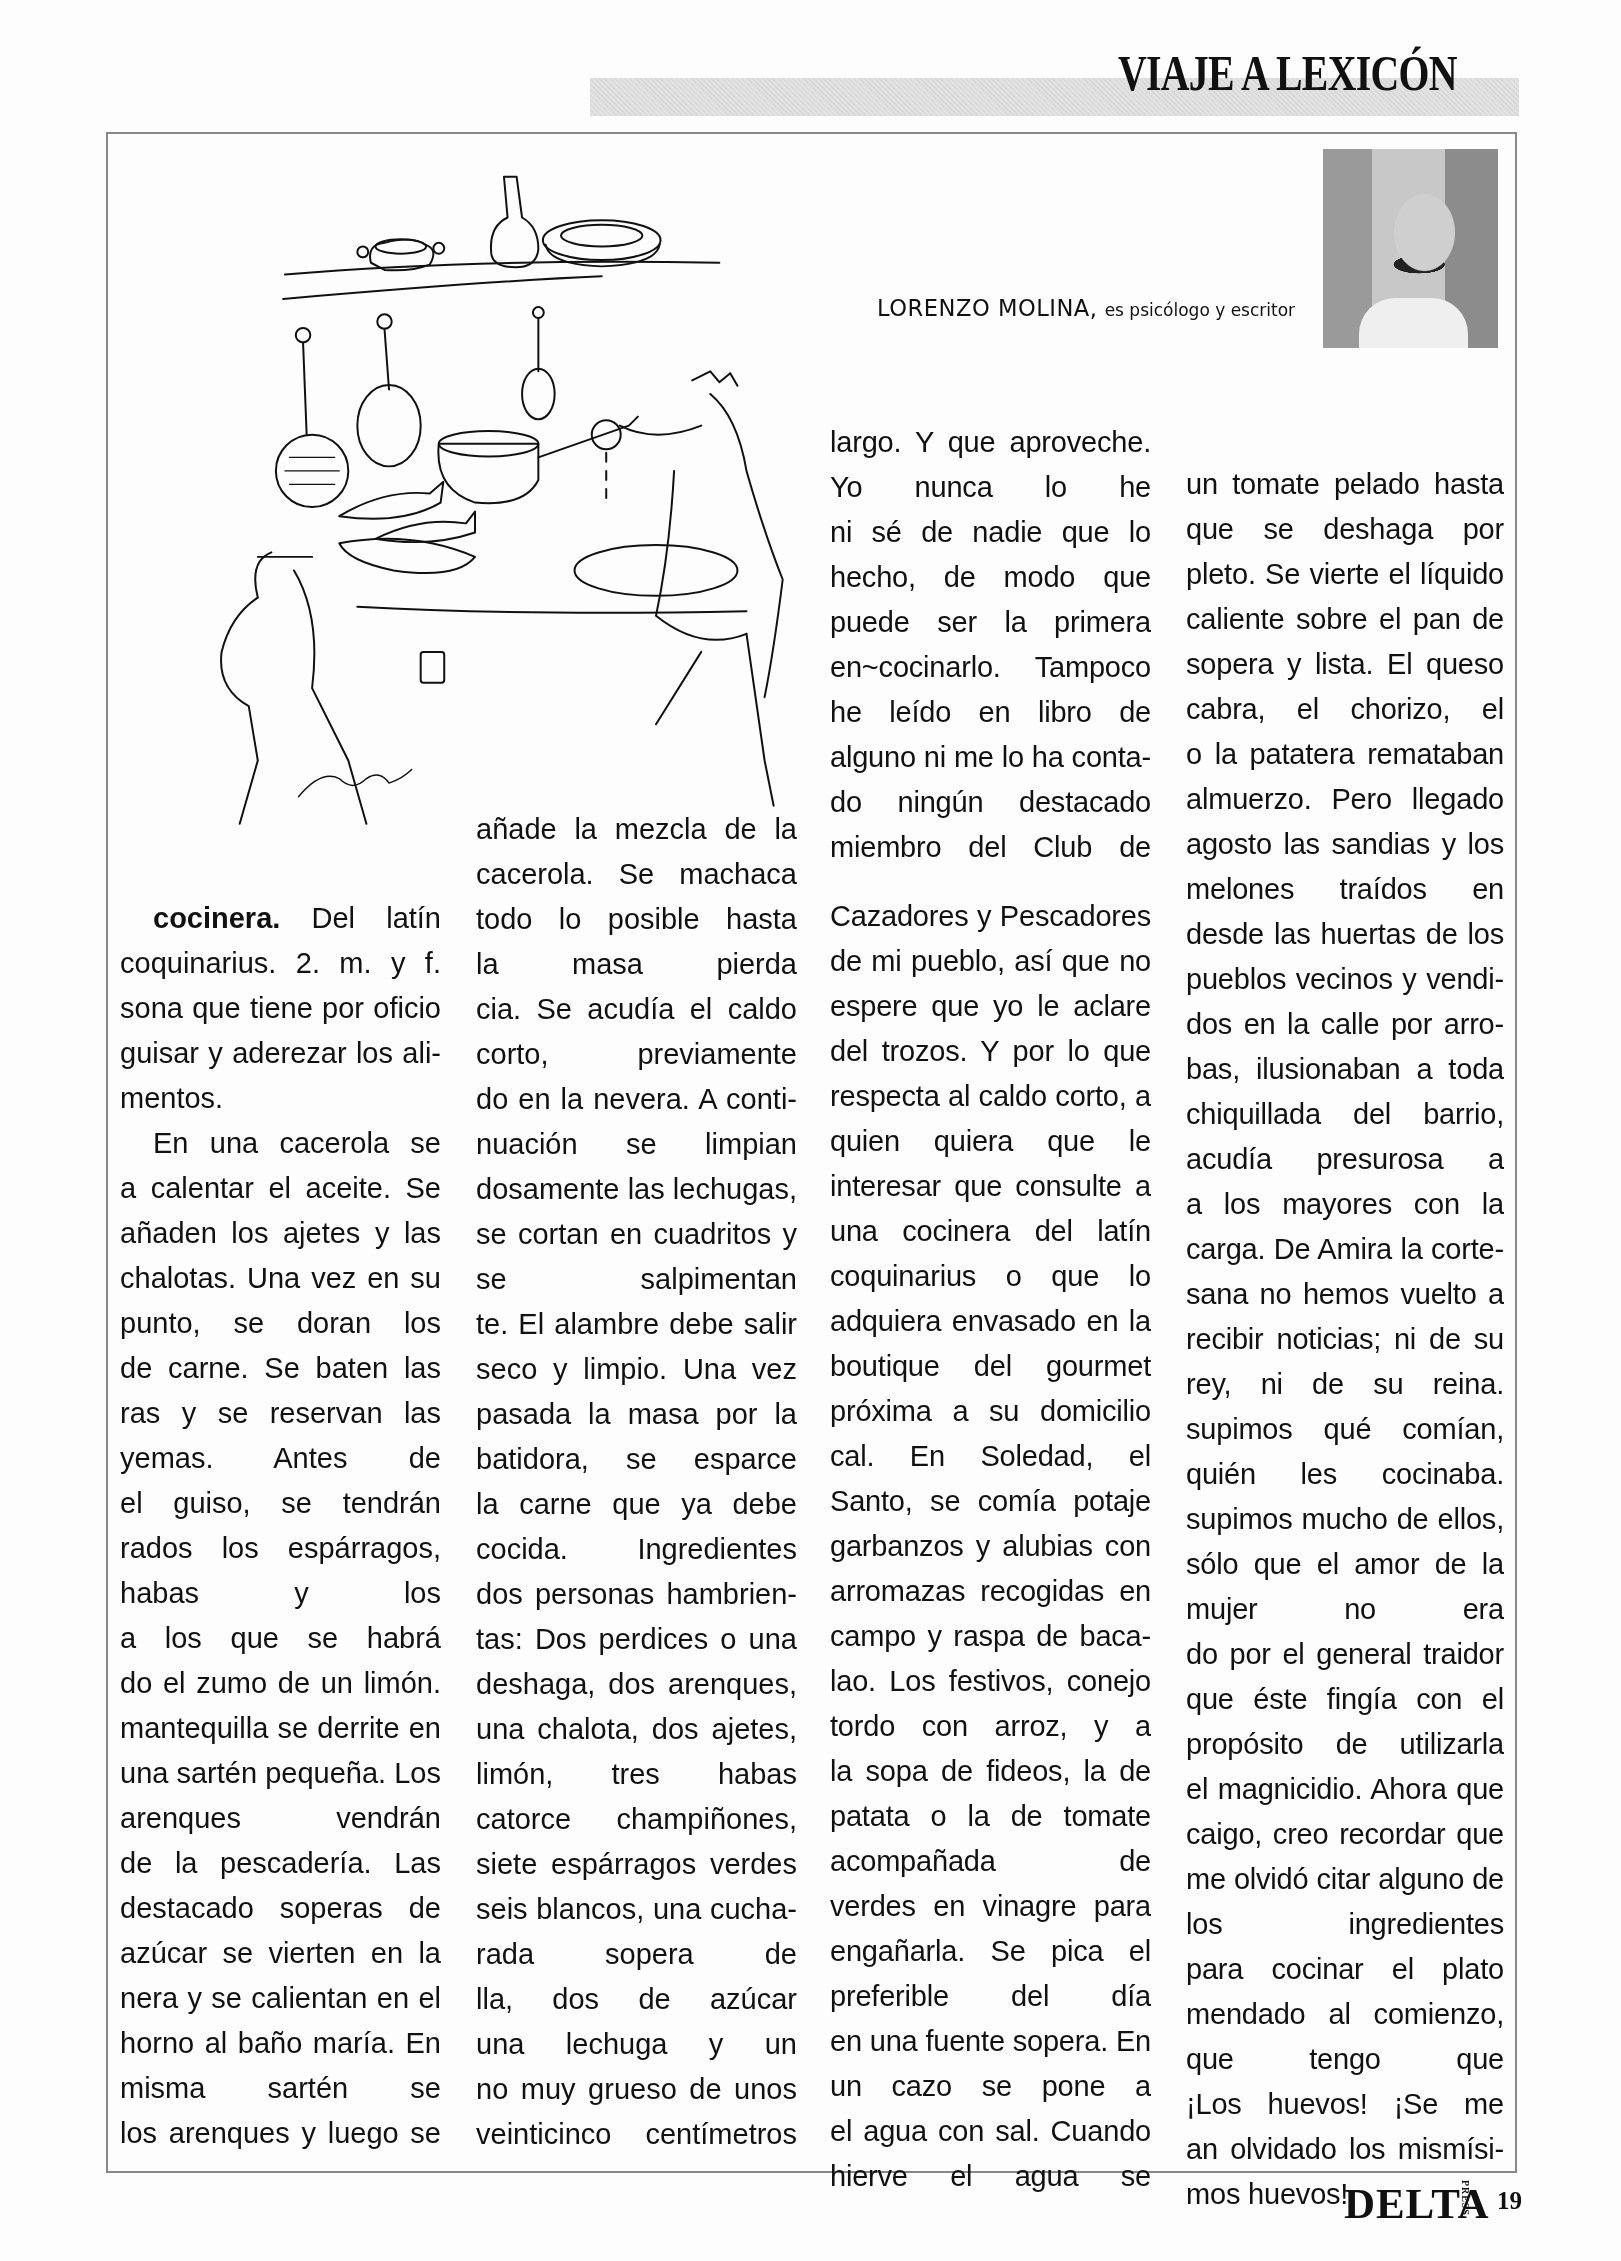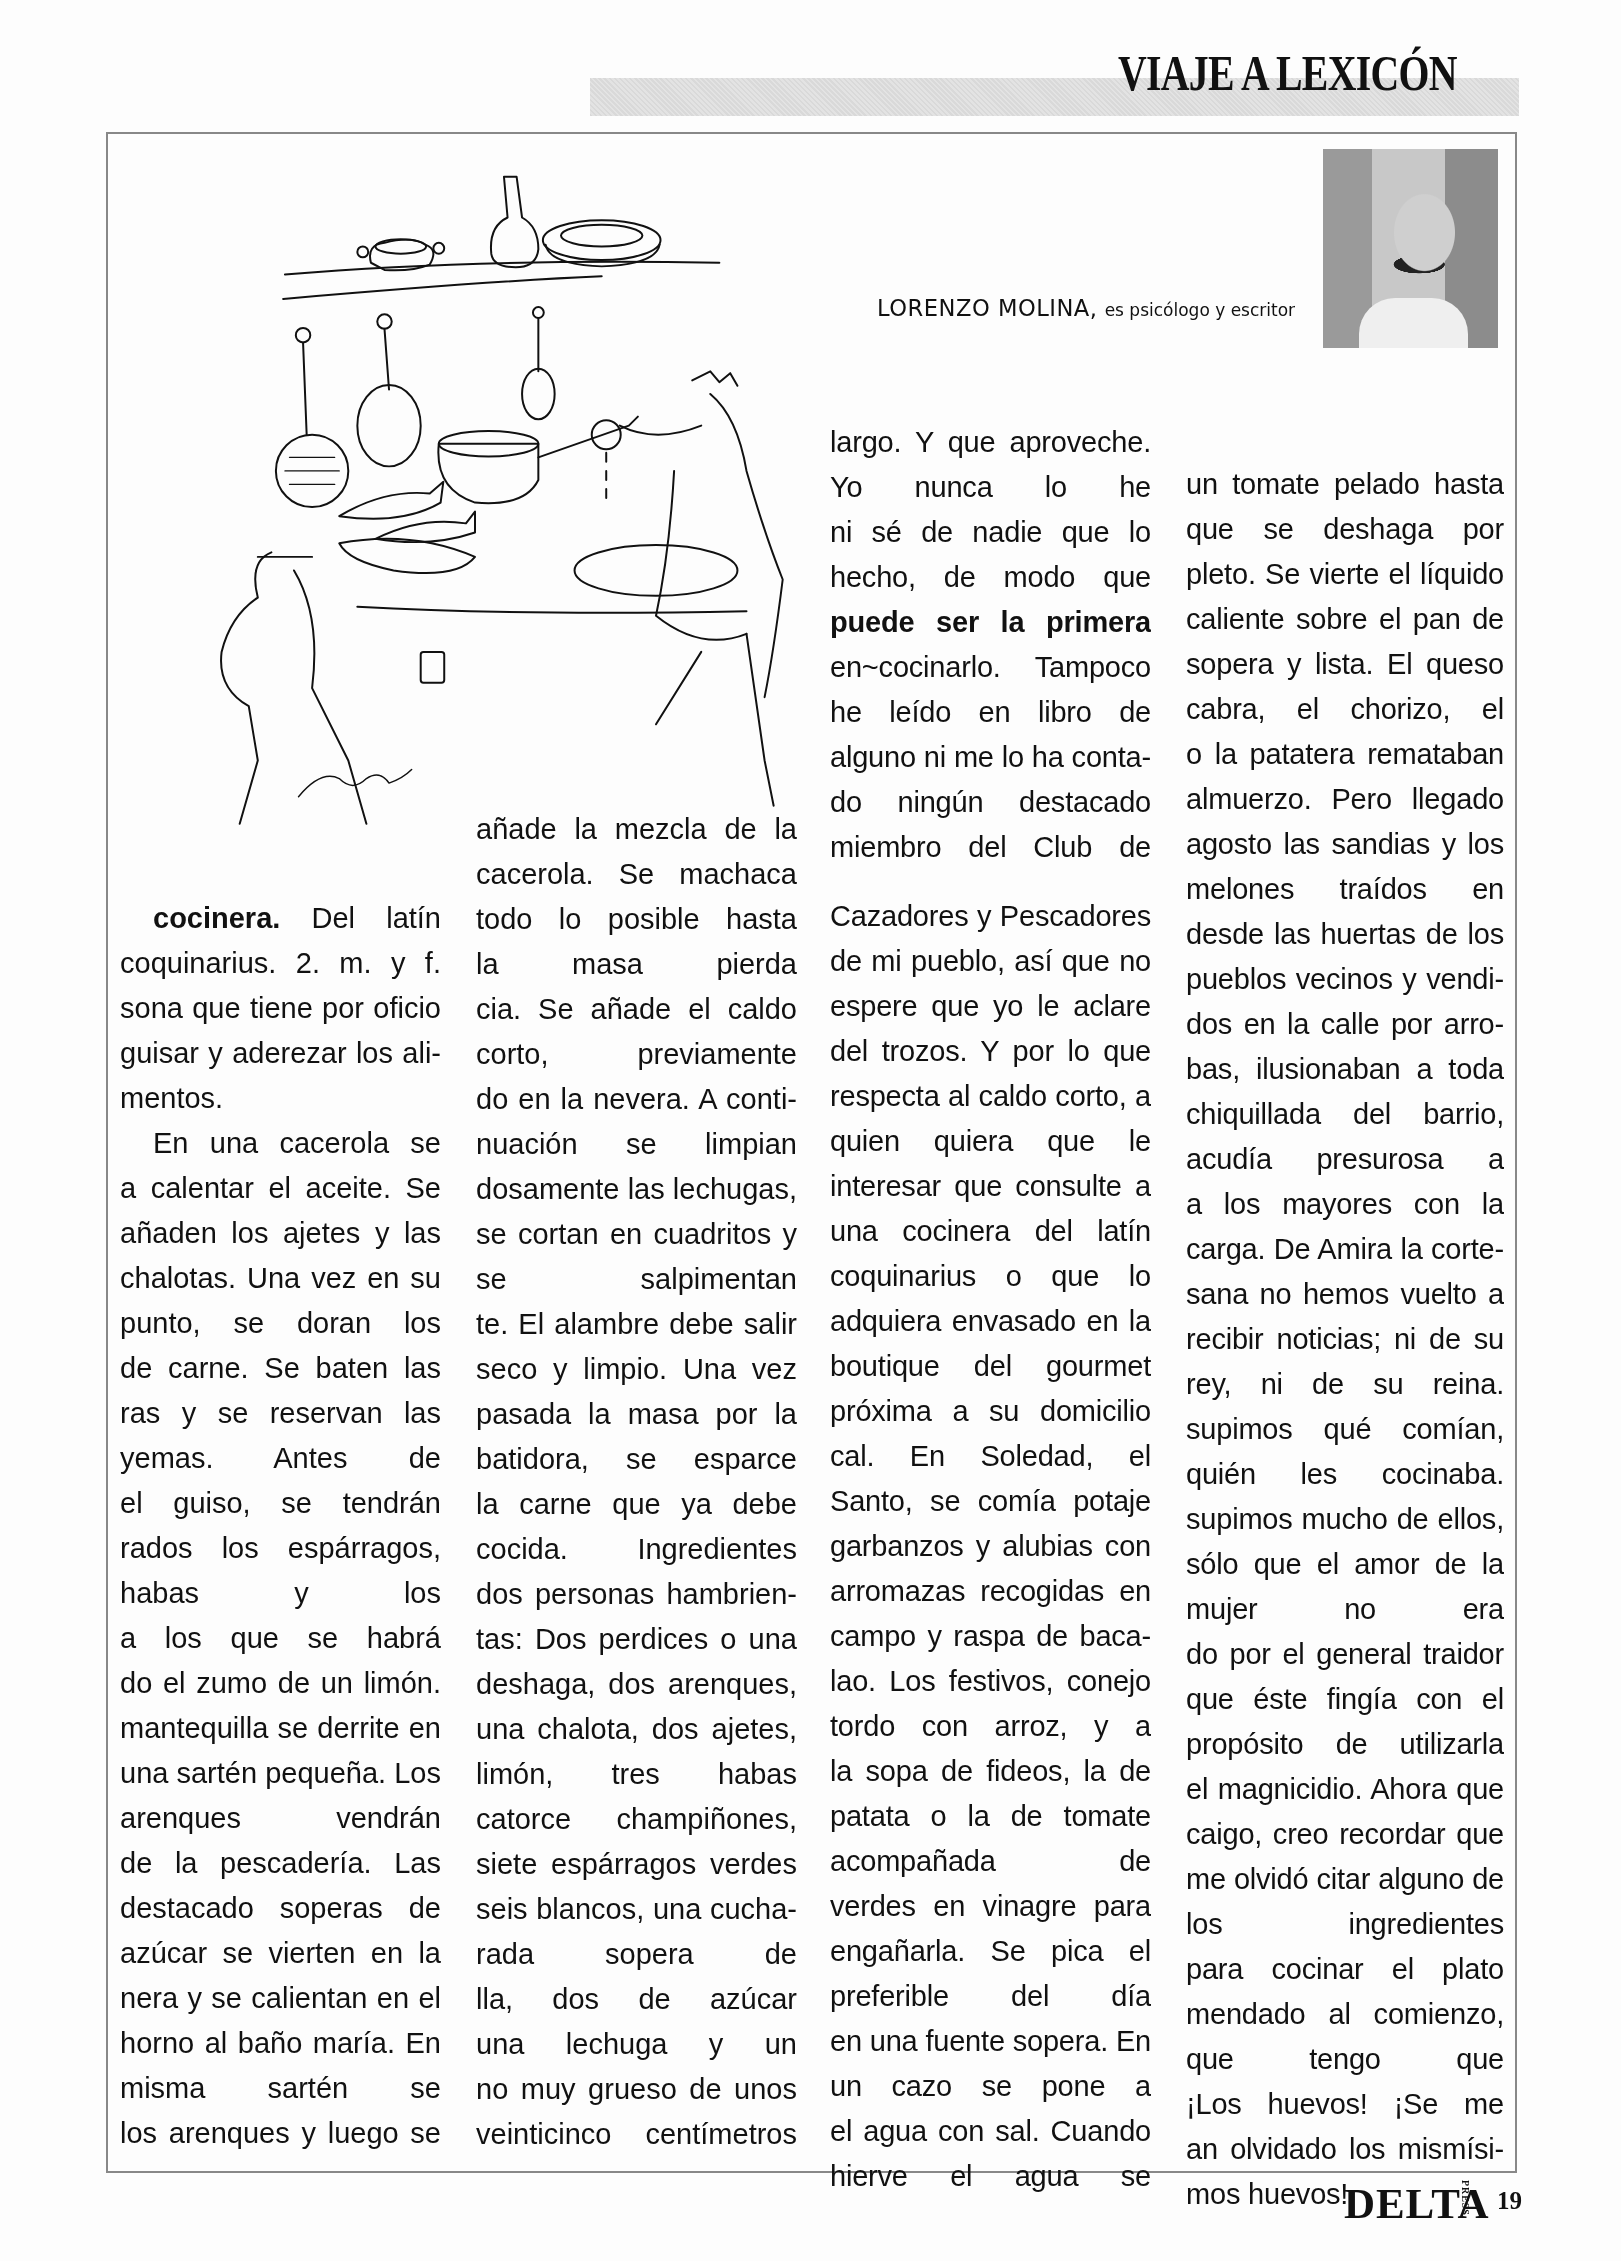--- a/index.html
+++ b/index.html
@@ -191,21 +191,21 @@
     <div class="ln" style="white-space: normal; overflow: hidden;">nera y se calientan en el</div>
     <div class="ln" style="white-space: normal; overflow: hidden;">horno al baño maría. En la</div>
     <div class="ln" style="white-space: normal; overflow: hidden;">misma sartén se revuelven</div>
     <div class="ln" style="white-space: normal; overflow: hidden;">los arenques y luego se le</div>
   </div>
 <div class="col col2">
     <div class="ln" style="white-space: normal; overflow: hidden;">añade la mezcla de la</div>
     <div class="ln" style="white-space: normal; overflow: hidden;">cacerola. Se machaca</div>
     <div class="ln" style="white-space: normal; overflow: hidden;">todo lo posible hasta que</div>
     <div class="ln" style="white-space: normal; overflow: hidden;">la masa pierda consisten-</div>
-    <div class="ln" style="white-space: normal; overflow: hidden;">cia. Se añade el caldo</div>
+    <div class="ln" style="white-space: normal; overflow: hidden;">cia. Se acudía el caldo</div>
     <div class="ln" style="white-space: normal; overflow: hidden;">corto, previamente enfria-</div>
     <div class="ln" style="white-space: normal; overflow: hidden;">do en la nevera. A conti-</div>
     <div class="ln" style="white-space: normal; overflow: hidden;">nuación se limpian cuida-</div>
     <div class="ln" style="white-space: normal; overflow: hidden;">dosamente las lechugas,</div>
     <div class="ln" style="white-space: normal; overflow: hidden;">se cortan en cuadritos y</div>
     <div class="ln" style="white-space: normal; overflow: hidden;">se salpimentan ligeramen-</div>
     <div class="ln" style="white-space: normal; overflow: hidden;">te. El alambre debe salir</div>
     <div class="ln" style="white-space: normal; overflow: hidden;">seco y limpio. Una vez</div>
     <div class="ln" style="white-space: normal; overflow: hidden;">pasada la masa por la</div>
     <div class="ln" style="white-space: normal; overflow: hidden;">batidora, se esparce sobre</div>
@@ -223,21 +223,21 @@
     <div class="ln" style="white-space: normal; overflow: hidden;">lla, dos de azúcar morena,</div>
     <div class="ln" style="white-space: normal; overflow: hidden;">una lechuga y un alambre</div>
     <div class="ln" style="white-space: normal; overflow: hidden;">no muy grueso de unos</div>
     <div class="ln" style="white-space: normal; overflow: hidden;">veinticinco centímetros de</div>
   </div>
 <div class="col col3 narrow">
     <div class="ln" style="white-space: normal; overflow: hidden;">largo. Y que aproveche.</div>
     <div class="ln" style="white-space: normal; overflow: hidden;">Yo nunca lo he preparado</div>
     <div class="ln" style="white-space: normal; overflow: hidden;">ni sé de nadie que lo haya</div>
     <div class="ln" style="white-space: normal; overflow: hidden;">hecho, de modo que usted</div>
-    <div class="ln" style="white-space: normal; overflow: hidden; font-weight: bold;">puede ser la primera</div>
+    <div class="ln" style="white-space: normal; overflow: hidden;">puede ser la primera</div>
     <div class="ln" style="white-space: normal; overflow: hidden;">en~cocinarlo. Tampoco lo</div>
     <div class="ln" style="white-space: normal; overflow: hidden;">he leído en libro de receta</div>
     <div class="ln" style="white-space: normal; overflow: hidden;">alguno ni me lo ha conta-</div>
     <div class="ln" style="white-space: normal; overflow: hidden;">do ningún destacado</div>
     <div class="ln" style="white-space: normal; overflow: hidden;">miembro del Club de</div>
     <div class="ln" style="white-space: normal; overflow: hidden; margin-top: 24px;">Cazadores y Pescadores</div>
     <div class="ln" style="white-space: normal; overflow: hidden;">de mi pueblo, así que no</div>
     <div class="ln" style="white-space: normal; overflow: hidden;">espere que yo le aclare lo</div>
     <div class="ln" style="white-space: normal; overflow: hidden;">del trozos. Y por lo que</div>
     <div class="ln" style="white-space: normal; overflow: hidden;">respecta al caldo corto, a</div>

